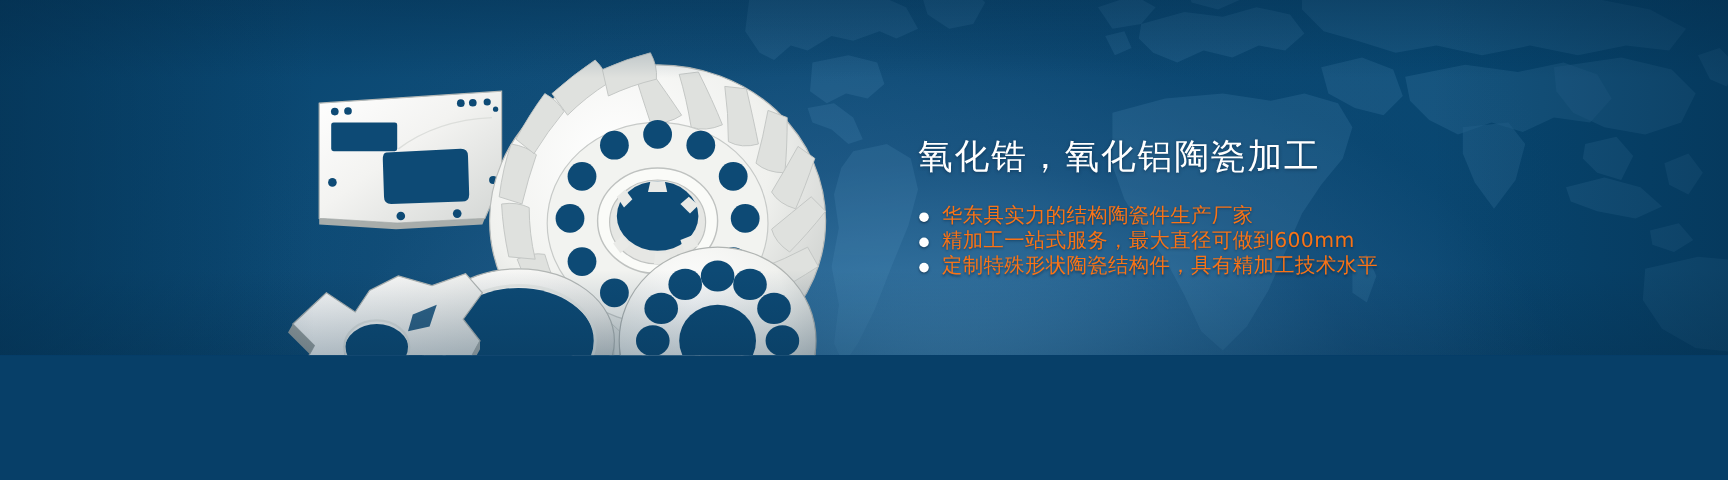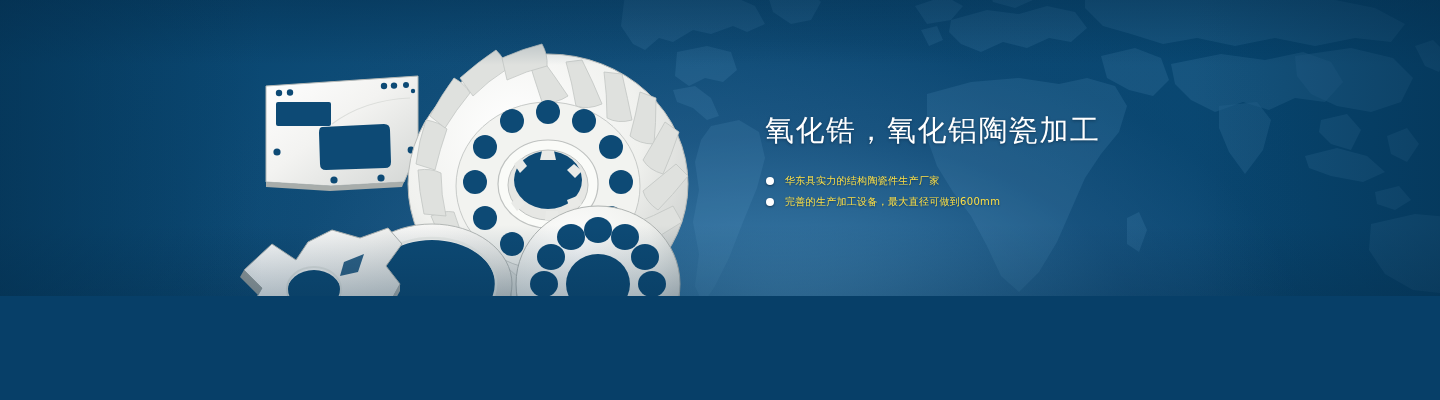--- a/index.html
+++ b/index.html
@@ -68,22 +68,22 @@
     letter-spacing:1.5px;
     font-weight:400;
     margin:0 0 22px 0;
     text-shadow:0 1px 3px rgba(0,20,40,.45);
     white-space:nowrap;
   }
   .bullets{list-style:none;margin:0;padding:0;}
   .bullets li{
     position:relative;
     padding-left:20px;
-    color:#fde047;
-    font-size:10px;
+    color:#f97316;
+    font-size:17px;
     line-height:21px;
     letter-spacing:.3px;
     white-space:nowrap;
     text-shadow:0 1px 2px rgba(0,20,40,.45);
   }
   .dot{
     position:absolute;left:1px;top:6.5px;
     width:8px;height:8px;border-radius:50%;
     background:#ffffff;
     box-shadow:0 1px 2px rgba(0,18,36,.5);
@@ -314,18 +314,22 @@
   <div class="copy">
     <h1 class="headline">氧化锆，氧化铝陶瓷加工</h1>
 
     <ul class="bullets">
       <li>
         <span class="dot"></span>
         <span>华东具实力的结构陶瓷件生产厂家</span>
       </li>
       <li>
         <span class="dot"></span>
-        <span>完善的生产加工设备，最大直径可做到600mm</span>
+        <span>精加工一站式服务，最大直径可做到600mm</span>
+      </li>
+      <li>
+        <span class="dot"></span>
+        <span>定制特殊形状陶瓷结构件，具有精加工技术水平</span>
       </li>
     </ul>
   </div>
 
 </div>
 
 </body></html>

